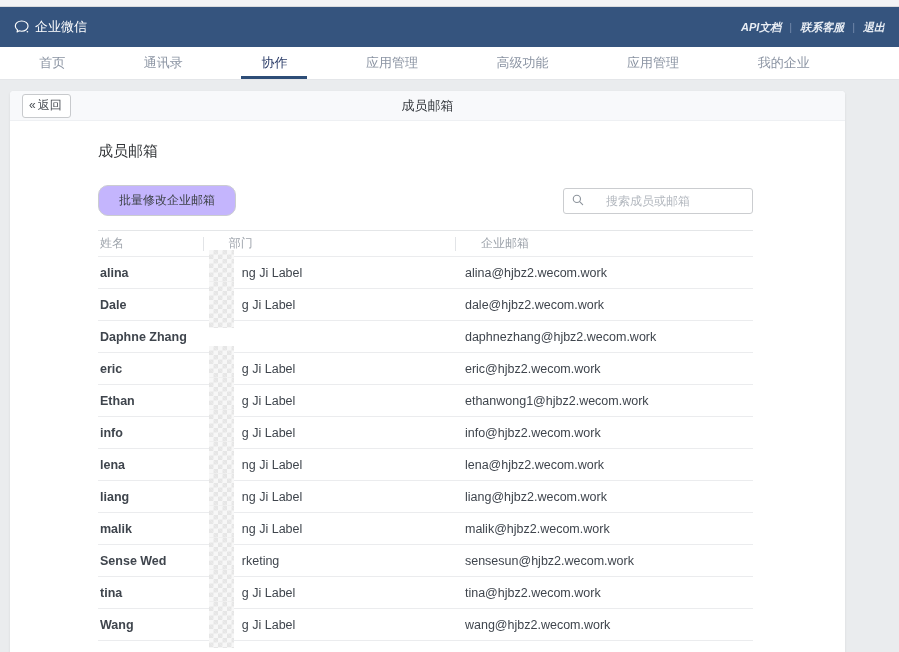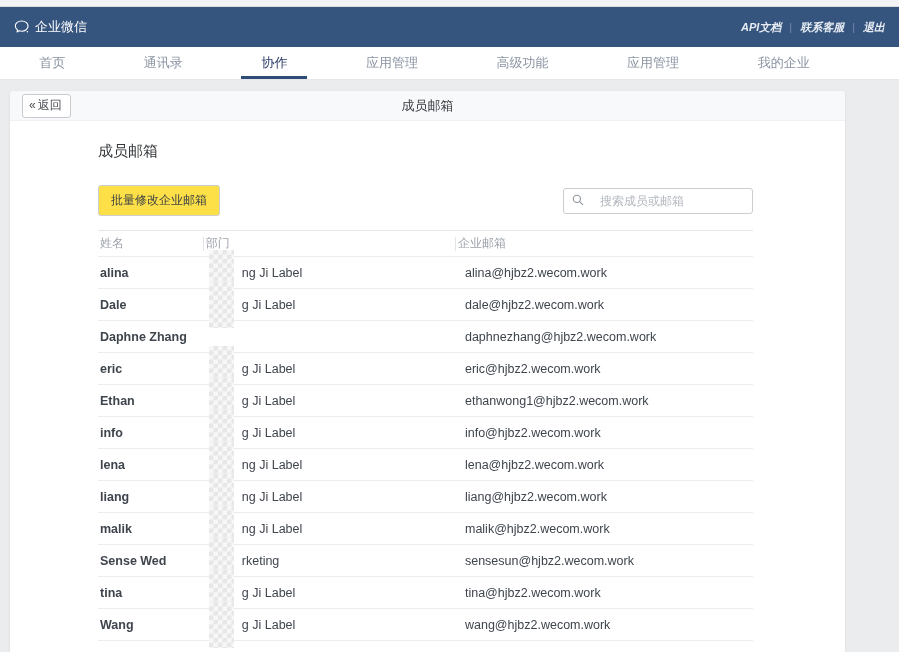--- a/index.html
+++ b/index.html
@@ -55,40 +55,40 @@
   }
   .card-title {
     position:absolute; left:0; right:0; text-align:center;
     font-size:13px; color:#35393e; pointer-events:none;
   }
   .card-body { padding:0 92px 34px 88px; }
   .section-title { font-size:15px; color:#333639; padding-top:21px; font-weight:400; }
   
   .toolbar { margin-top:24px; display:flex; justify-content:space-between; align-items:center; }
   .bulk-btn {
-    background:#fde047; border:1px solid #cbcdd0; border-radius:3px;
-    font-size:12px; color:#3c4146; padding:6px 12px; cursor:pointer;
+    background:#c4b5fd; border:1px solid #cbcdd0; border-radius:10px;
+    font-size:12px; color:#3c4146; padding:6px 20px; cursor:pointer;
     font-family:inherit;
   }
   .search-box {
-    display:flex; align-items:center; gap:16px; width:190px; height:26px;
+    display:flex; align-items:center; gap:22px; width:190px; height:26px;
     border:1px solid #cbcdd0; border-radius:3px; background:#fff; padding:0 8px;
   }
   .search-box svg { flex:none; }
   .search-box input {
     border:none; outline:none; width:100%; font-size:12px; color:#3f4450;
     font-family:inherit; background:transparent;
   }
   .search-box input::placeholder { color:#b3b8bf; }
   
   table { width:100%; border-collapse:collapse; margin-top:14px; table-layout:fixed; }
   thead tr { border-top:1px solid #e4e6e8; }
   th {
     height:26px; text-align:left; font-weight:400; font-size:12px; color:#9da3ab;
-    position:relative; padding-left:3px; vertical-align:middle;
+    position:relative; padding-left:26px; vertical-align:middle;
   }
   th:first-child { padding-left:2px; }
   th + th::before {
     content:""; position:absolute; left:0; top:6px; width:1px; height:14px; background:#e2e4e7;
   }
   td {
     height:32px; font-size:12.5px; color:#3f454d; vertical-align:middle;
     border-top:1px solid #ebecee; padding-left:10px;
   }
   td:first-child { padding-left:2px;font-weight:bold; }

